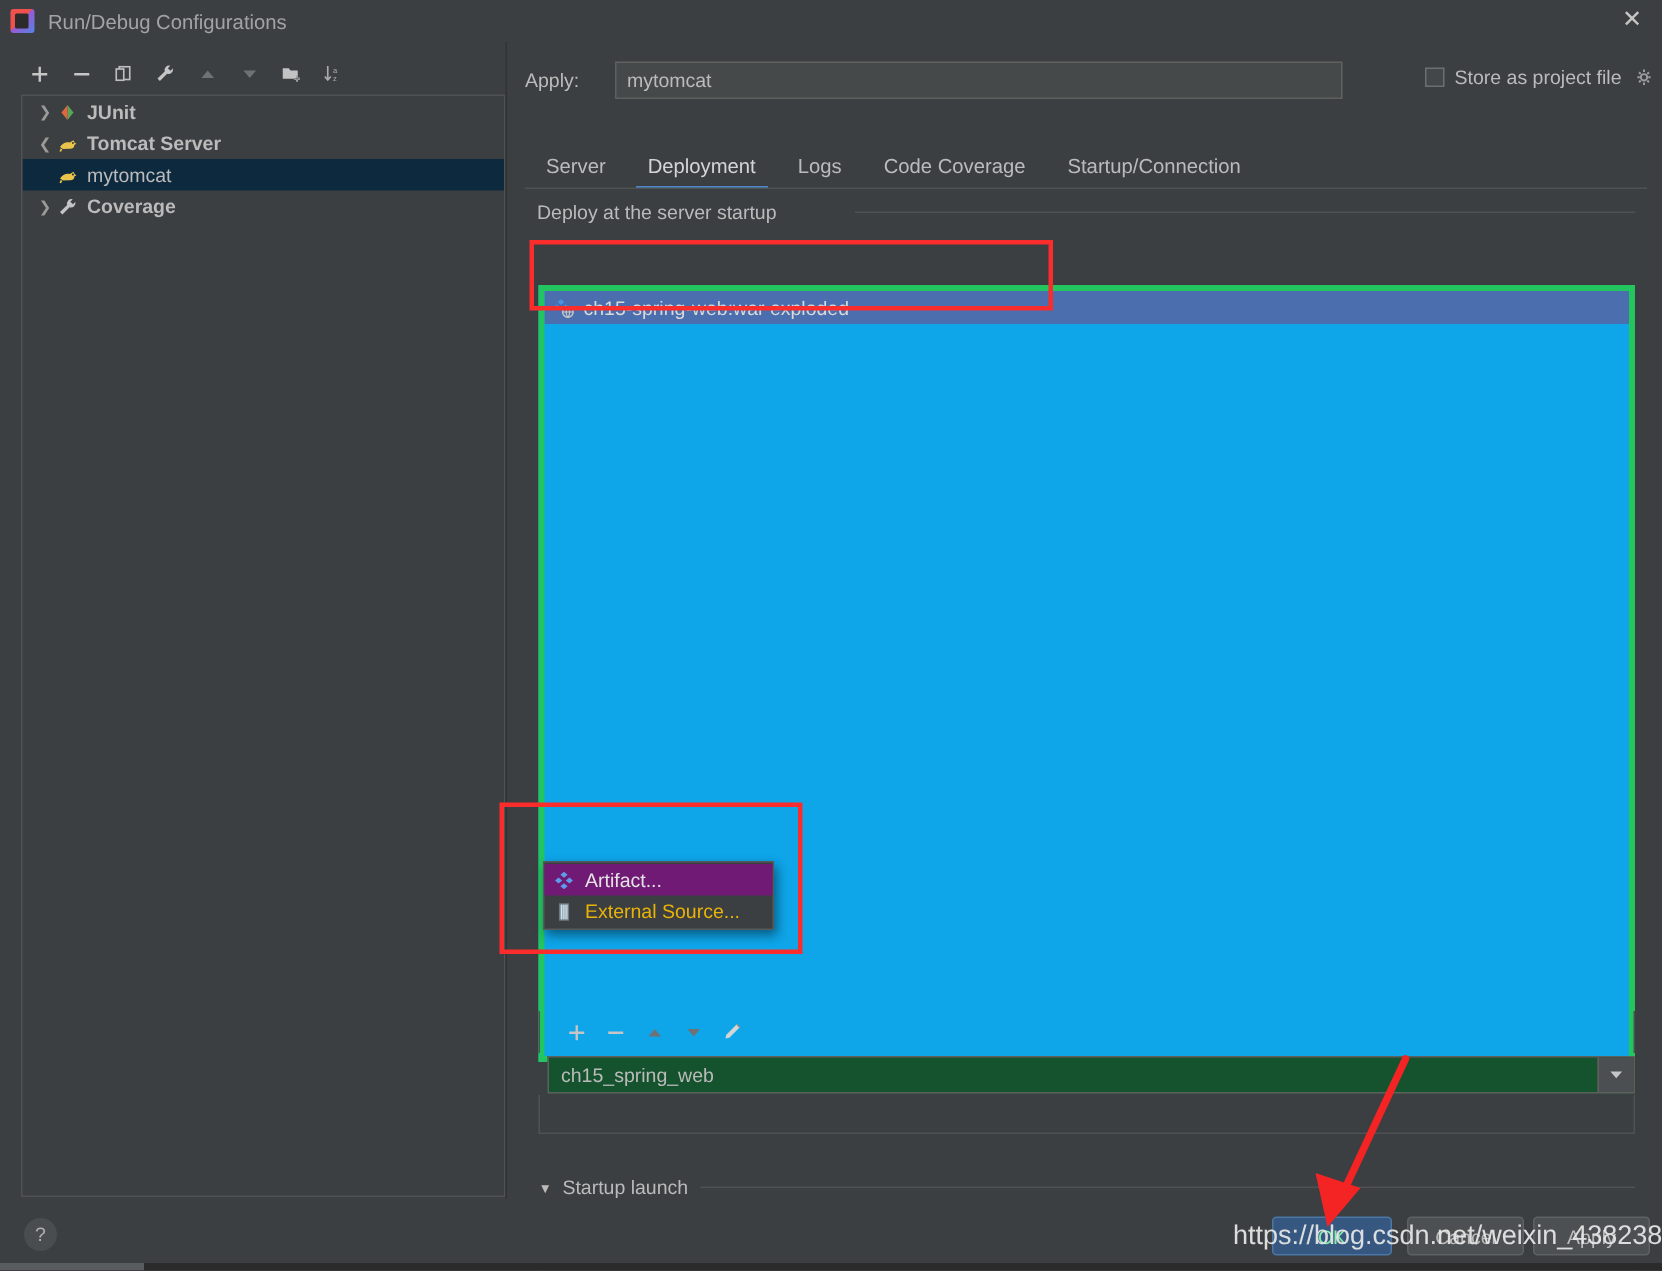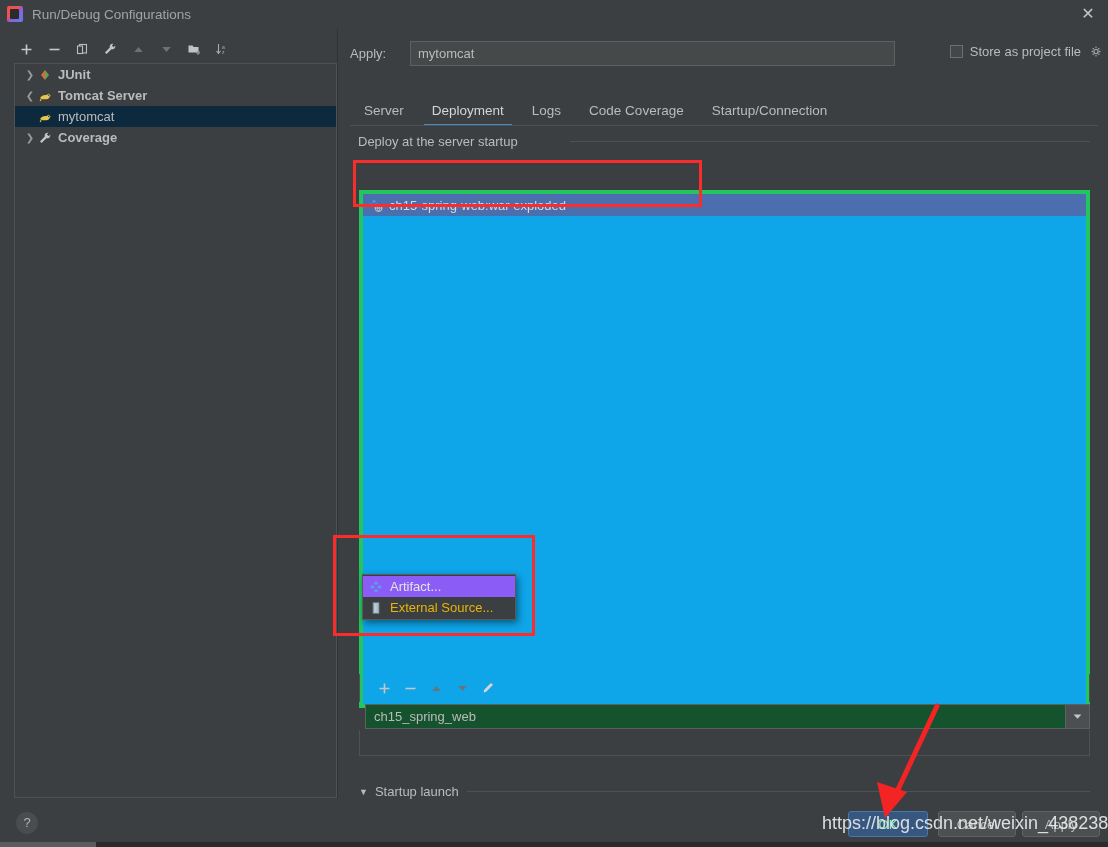--- a/index.html
+++ b/index.html
@@ -415,21 +415,21 @@
     display: flex;
     align-items: center;
     padding-left: 5px;
     box-sizing: border-box;
     font-size: 13px;
     color: #eab308;
     cursor: default;
     white-space: nowrap;
   }
   .popup-item.selected {
-    background: #8b5cf6;
+    background: #701a75;
     color: #e4e4e4;
   }
   .popup-item .pi-icon {
     width: 16px; height: 16px;
     margin-right: 6px;
     flex: none;
     display: flex;
     align-items: center;
     justify-content: center;
   }

